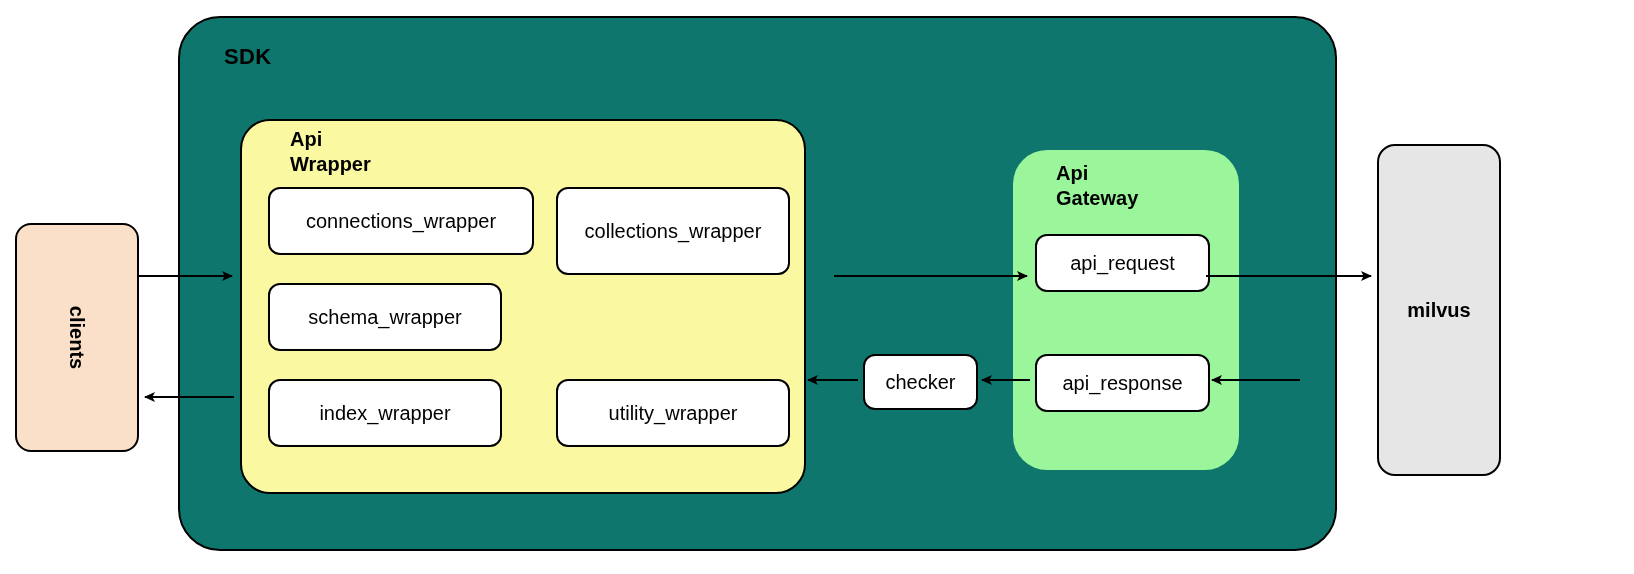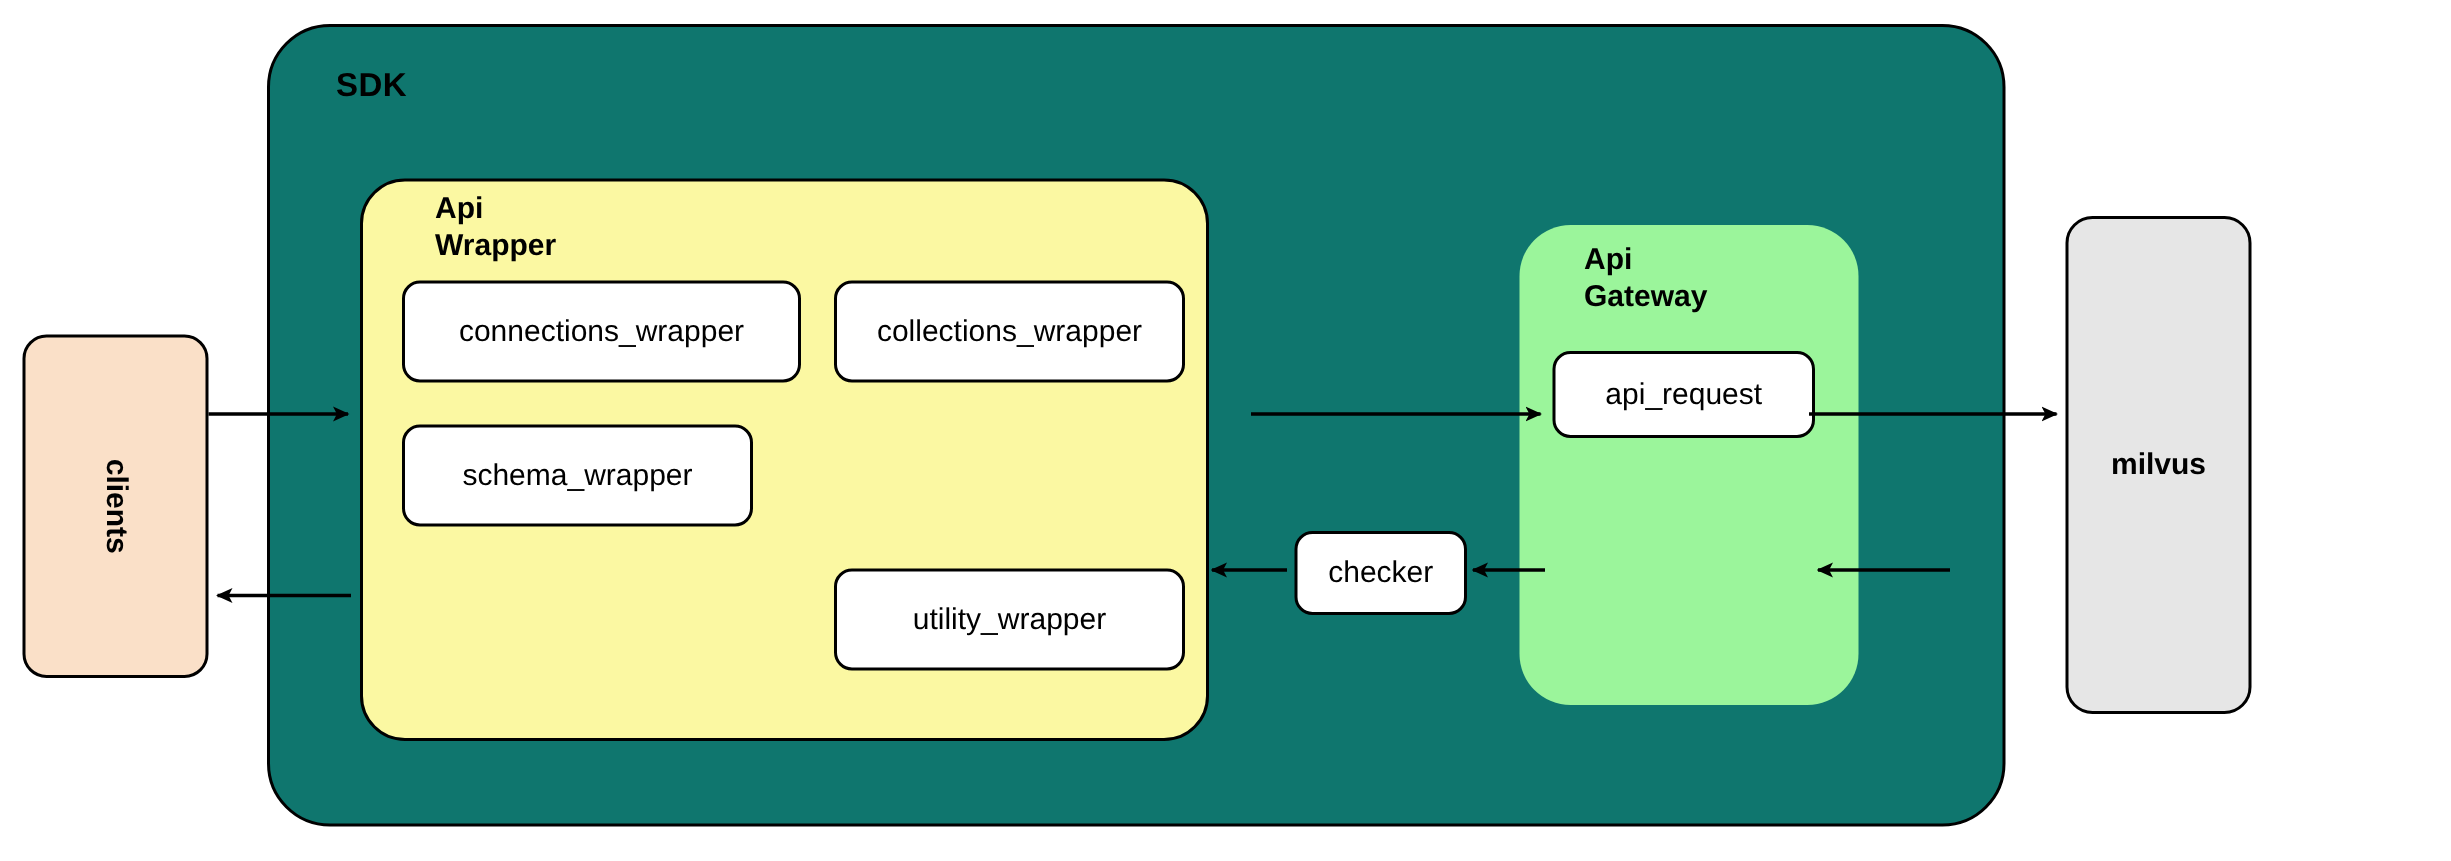--- a/index.html
+++ b/index.html
@@ -180,37 +180,39 @@
 
   <div class="box sdk-box">
     <div class="sdk-label">SDK</div>
 
     <div class="box wrapper-box" style="left:60px; top:101px;">
       <div class="wrapper-label">Api
 Wrapper</div>
 
       <div class="leaf" style="left:26px;  top:66px;  width:266px; height:68px;">connections_wrapper</div>
 
-      <div class="leaf" style="left:314px; top:66px;  width:234px; height:68px;">collections_wrapper</div>
+      <div class="leaf" style="left:314px; top:66px;  width:234px; height:88px;">collections_wrapper</div>
 
       <div class="leaf" style="left:26px;  top:162px; width:234px; height:68px;">schema_wrapper</div>
 
 
+      <div class="leaf" style="left:26px;  top:258px; width:234px; height:68px;">index_wrapper</div>
 
       <div class="leaf" style="left:314px; top:258px; width:234px; height:68px;">utility_wrapper</div>
     </div>
 
     <div class="box checker-box" style="left:683px; top:336px;">checker</div>
 
     <div class="box gateway-box" style="left:833px; top:132px;">
       <div class="gateway-label">Api
 Gateway</div>
 
       <div class="leaf" style="left:22px; top:84px;  width:175px; height:58px;">api_request</div>
 
+      <div class="leaf" style="left:22px; top:204px; width:175px; height:58px;">api_response</div>
     </div>
   </div>
 
   <div class="box milvus-box">
     <span class="milvus-label">milvus</span>
   </div>
 
   <svg id="arrows" viewBox="0 0 1634 574">
     <defs>
       <marker id="arrowRight" markerWidth="11" markerHeight="11" refX="10" refY="5.5" orient="auto" markerUnits="userSpaceOnUse">

